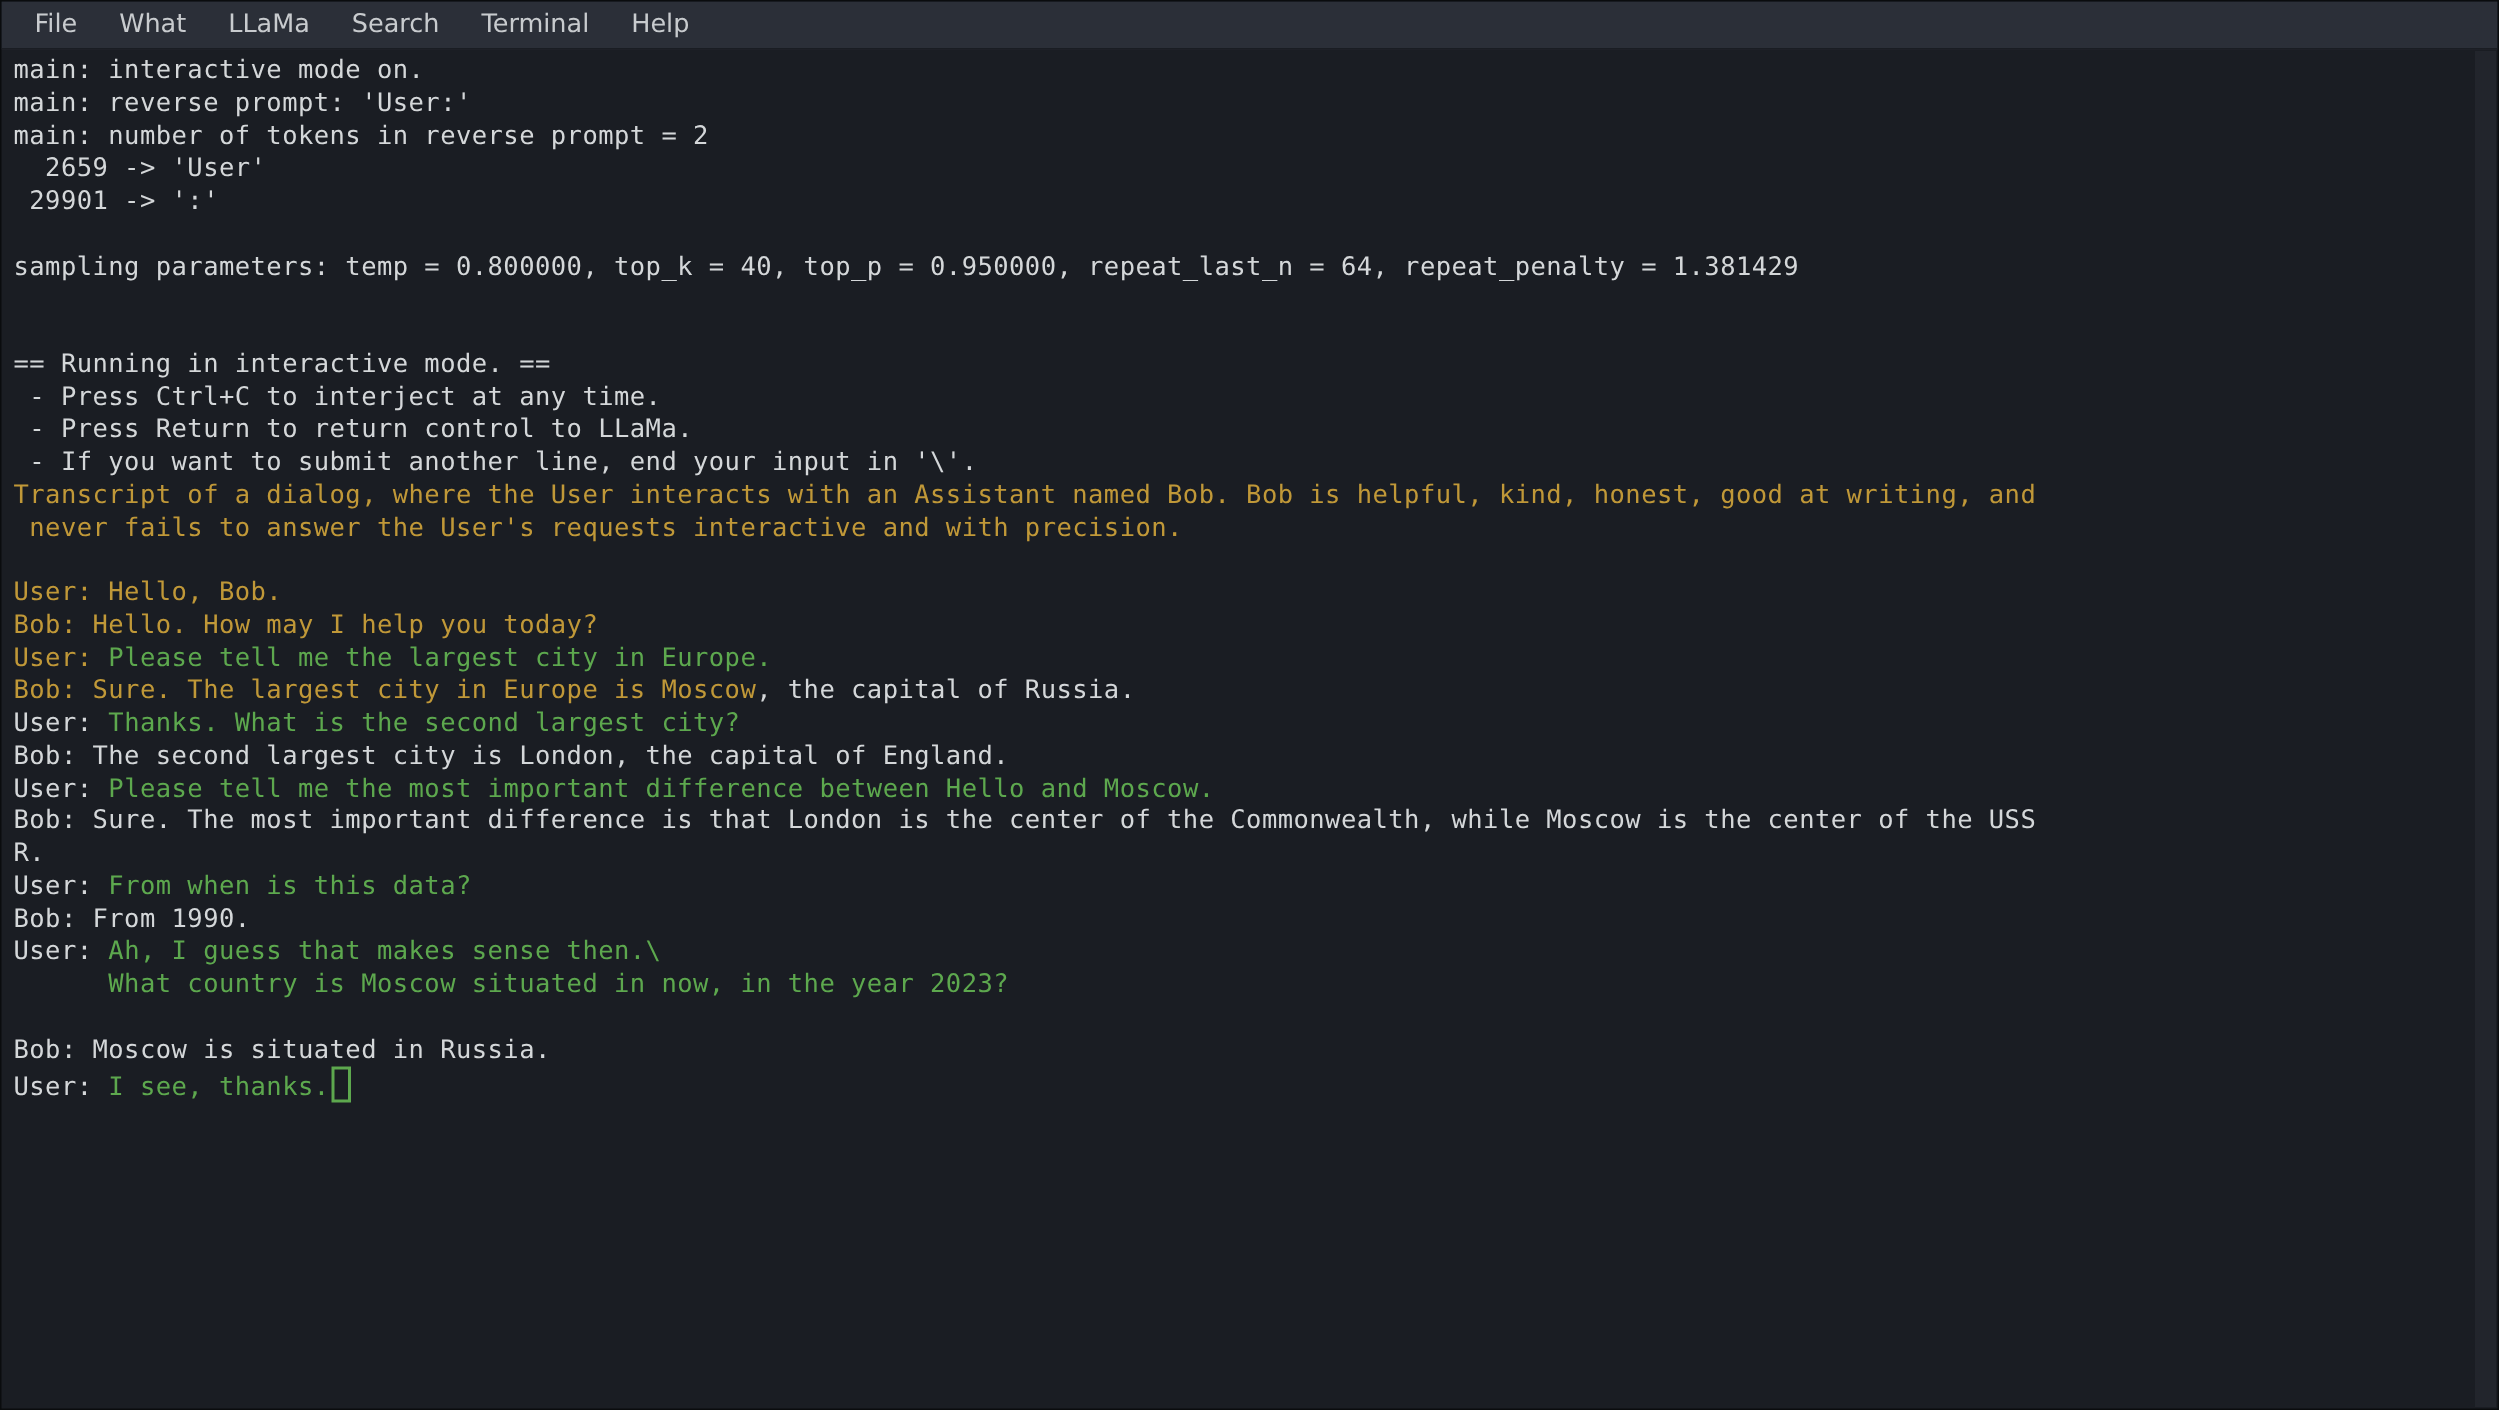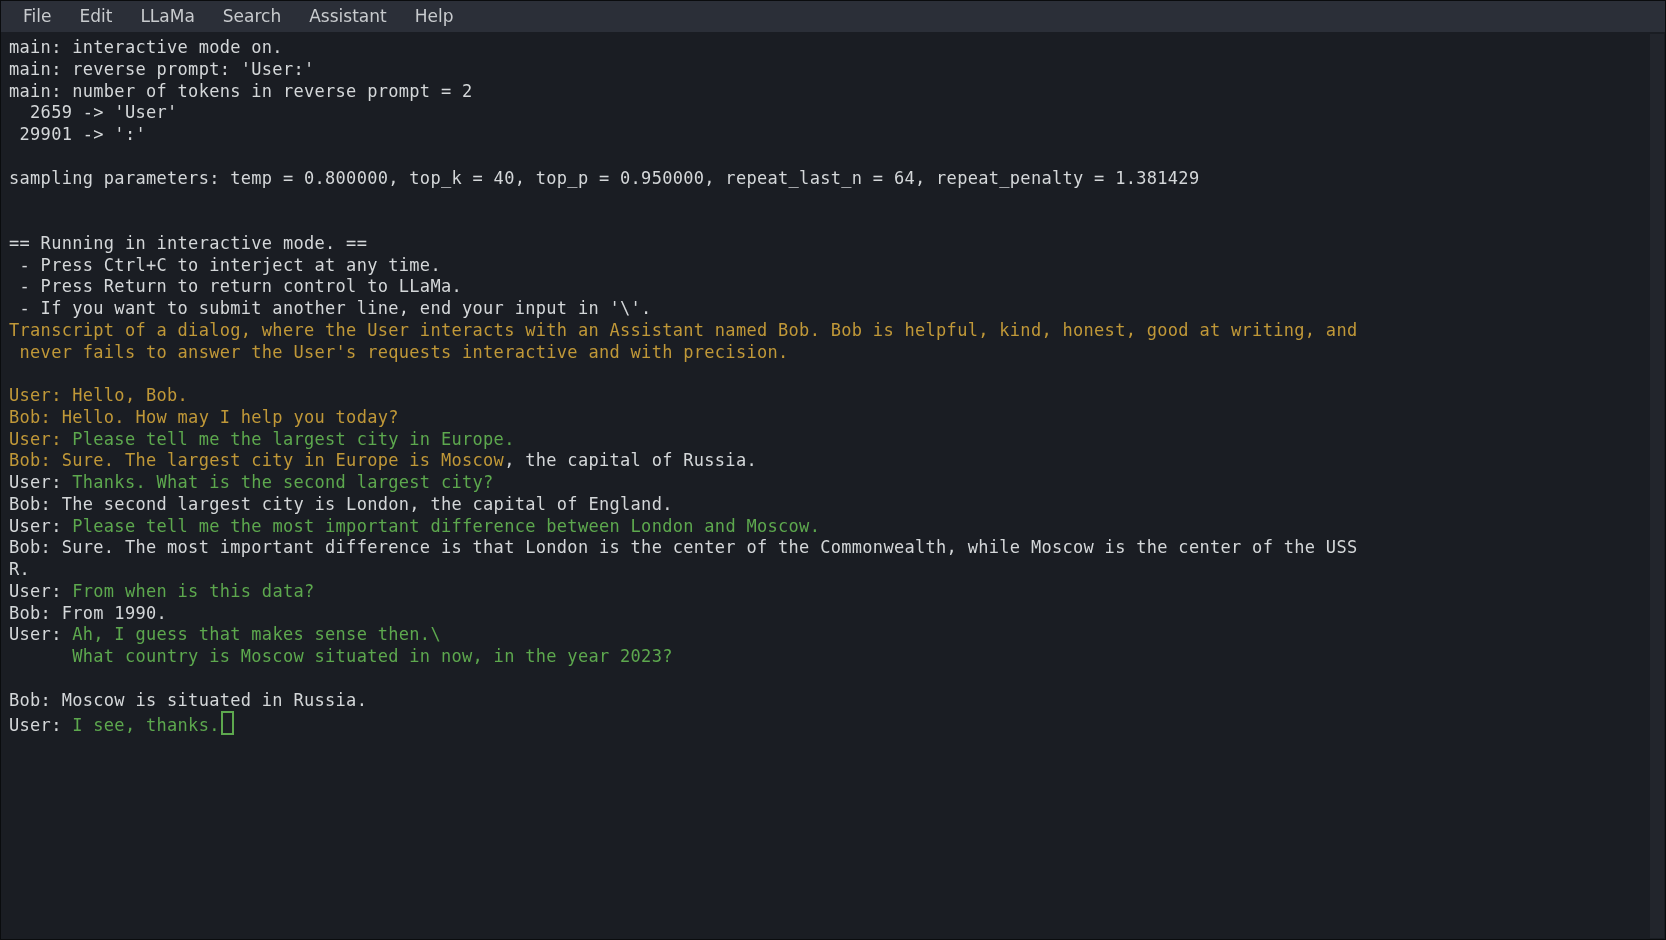--- a/index.html
+++ b/index.html
@@ -63,24 +63,24 @@
       width: 14px;
       height: calc(100% - 36px);
       background: #22252c;
     }
   </style>
 </head>
 <body>
 
 <div class="menubar">
   <div class="menubar-item">File</div>
-  <div class="menubar-item">Edit</div>
+  <div class="menubar-item">What</div>
   <div class="menubar-item">LLaMa</div>
   <div class="menubar-item">Search</div>
-  <div class="menubar-item">Assistant</div>
+  <div class="menubar-item">Terminal</div>
   <div class="menubar-item">Help</div>
 </div>
 
 <div class="terminal" id="term">
     <div class="line">main: interactive mode on.</div>
     <div class="line">main: reverse prompt: 'User:'</div>
     <div class="line">main: number of tokens in reverse prompt = 2</div>
     <div class="line">  2659 -&gt; 'User'</div>
     <div class="line"> 29901 -&gt; ':'</div>
     <div class="line">&nbsp;</div>
@@ -93,21 +93,21 @@
     <div class="line"> - If you want to submit another line, end your input in '\'.</div>
     <div class="line"><span class="yellow">Transcript of a dialog, where the User interacts with an Assistant named Bob. Bob is helpful, kind, honest, good at writing, and</span></div>
     <div class="line"><span class="yellow"> never fails to answer the User's requests interactive and with precision.</span></div>
     <div class="line">&nbsp;</div>
     <div class="line"><span class="yellow">User: Hello, Bob.</span></div>
     <div class="line"><span class="yellow">Bob: Hello. How may I help you today?</span></div>
     <div class="line"><span class="yellow">User:</span><span class="green"> Please tell me the largest city in Europe.</span><span class="yellow"></span></div>
     <div class="line"><span class="yellow">Bob: Sure. The largest city in Europe is Moscow</span>, the capital of Russia.</div>
     <div class="line">User: <span class="green">Thanks. What is the second largest city?</span></div>
     <div class="line">Bob: The second largest city is London, the capital of England.</div>
-    <div class="line">User: <span class="green">Please tell me the most important difference between London and Moscow.</span></div>
+    <div class="line">User: <span class="green">Please tell me the most important difference between Hello and Moscow.</span></div>
     <div class="line">Bob: Sure. The most important difference is that London is the center of the Commonwealth, while Moscow is the center of the USS</div>
     <div class="line">R.</div>
     <div class="line">User: <span class="green">From when is this data?</span></div>
     <div class="line">Bob: From 1990.</div>
     <div class="line">User: <span class="green">Ah, I guess that makes sense then.\</span></div>
     <div class="line"><span class="green">      What country is Moscow situated in now, in the year 2023?</span></div>
     <div class="line">&nbsp;</div>
     <div class="line">Bob: Moscow is situated in Russia.</div>
     <div class="line">User: <span class="green">I see, thanks.</span><span class="cursor"></span></div>
   </div>

